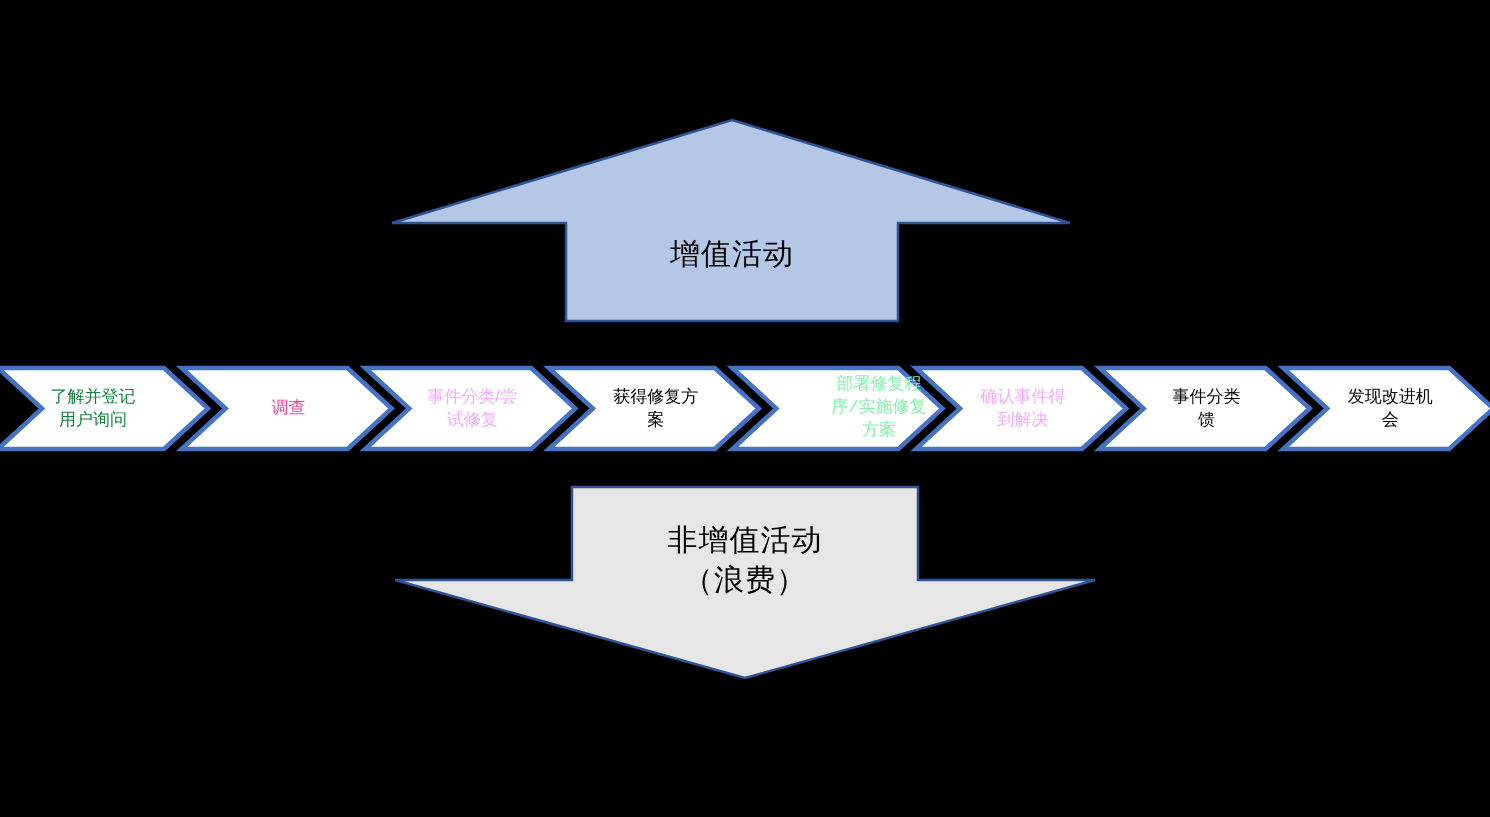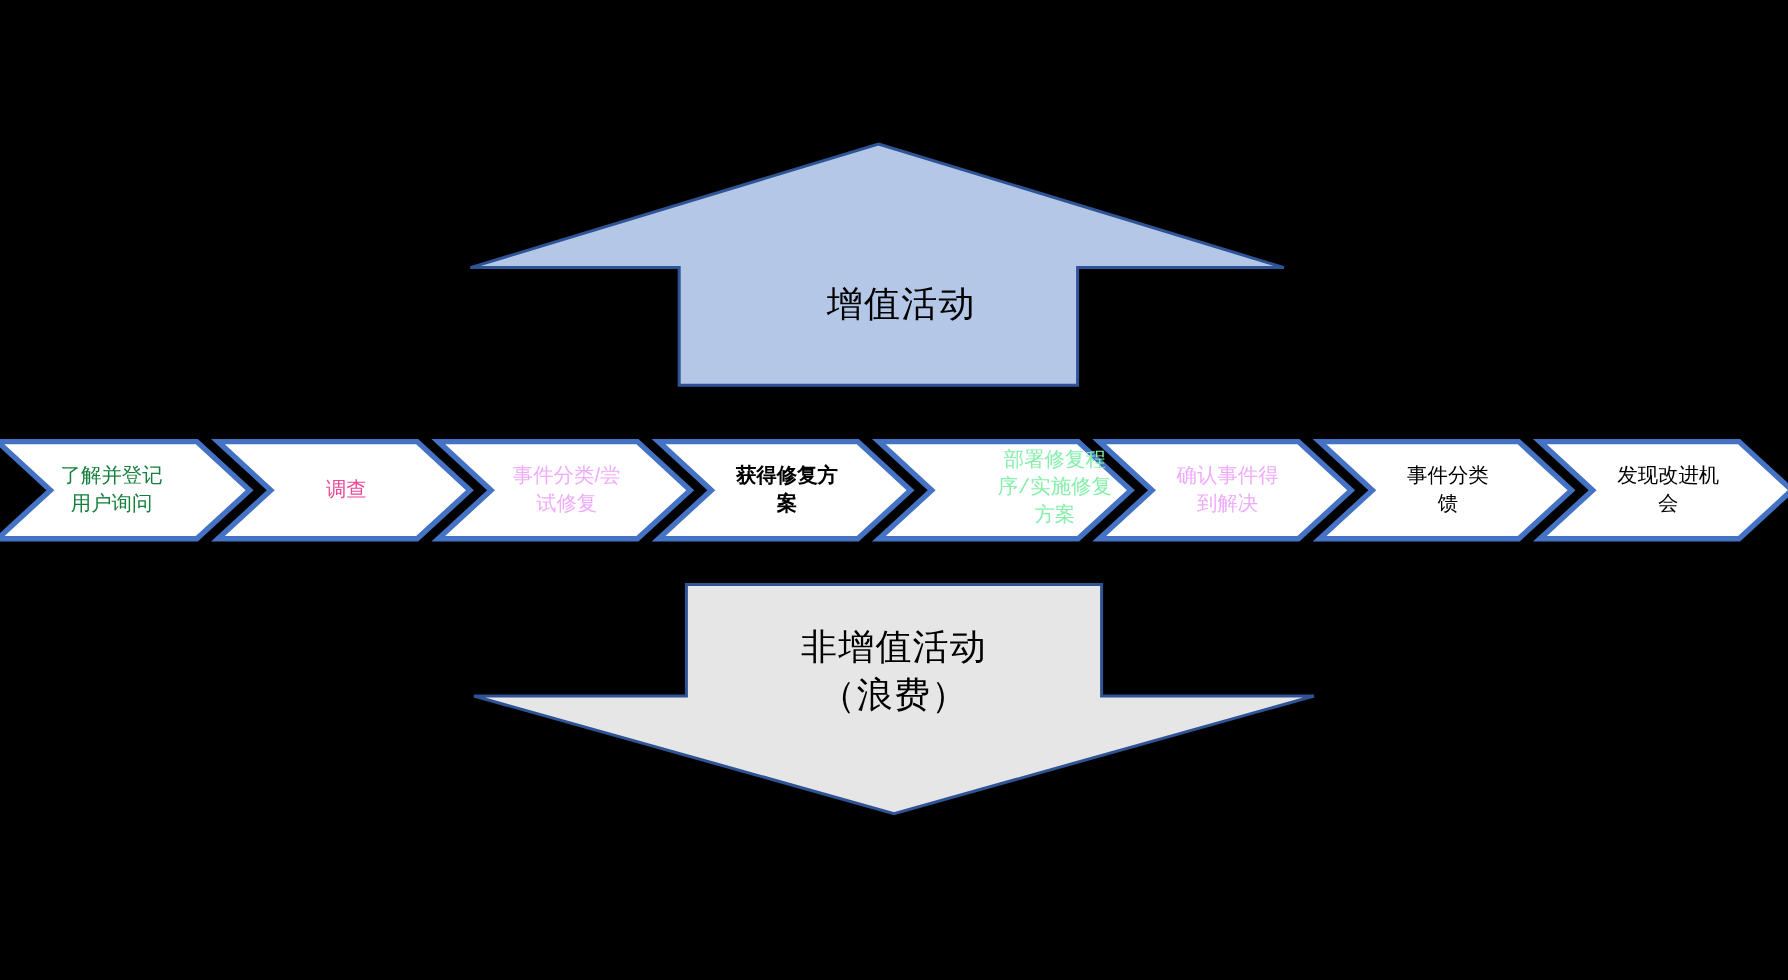--- a/index.html
+++ b/index.html
@@ -29,25 +29,24 @@
     align-items: center;
     justify-content: center;
     text-align: center;
     color: #000000;
     font-size: 30px;
     line-height: 1.33;
     white-space: pre-line;
     letter-spacing: 1px;
   }
   .arrow-label.top {
-    left: 549px;
+    left: 566px;
     top: 223px;
     width: 332px;
     height: 62px;
-    padding-left: 36px;
   }
   .arrow-label.bottom {
     left: 572px;
     top: 493px;
     width: 346px;
     height: 134px;
   }
   .chevron-label {
     position: absolute;
     top: 368px;
@@ -90,21 +89,21 @@
 
   <div class="arrow-label bottom">非增值活动
 （浪费）</div>
 
   <div>
       <div class="chevron-label" style="left: 20px; color: #15803d;">了解并登记
 用户询问</div>
       <div class="chevron-label" style="left: 215.6px; color: #ec4899;">调查</div>
       <div class="chevron-label" style="left: 399.2px; color: #f0abfc;">事件分类/尝
 试修复</div>
-      <div class="chevron-label" style="left: 582.8px; color: rgb(0, 0, 0); font-weight: bold;">获得修复方
+      <div class="chevron-label" style="left: 582.8px; color: rgb(0, 0, 0);">获得修复方
 案</div>
       <div class="chevron-label" style="left: 806px; color: #86efac; font-family: Liberation Mono, monospace;">部署修复程
 序/实施修复
 方案</div>
       <div class="chevron-label" style="left: 950px; color: #f0abfc;">确认事件得
 到解决</div>
       <div class="chevron-label" style="left: 1133.6px; color: rgb(0, 0, 0);">事件分类
 馈</div>
       <div class="chevron-label" style="left: 1317.2px; color: rgb(0, 0, 0);">发现改进机
 会</div>

